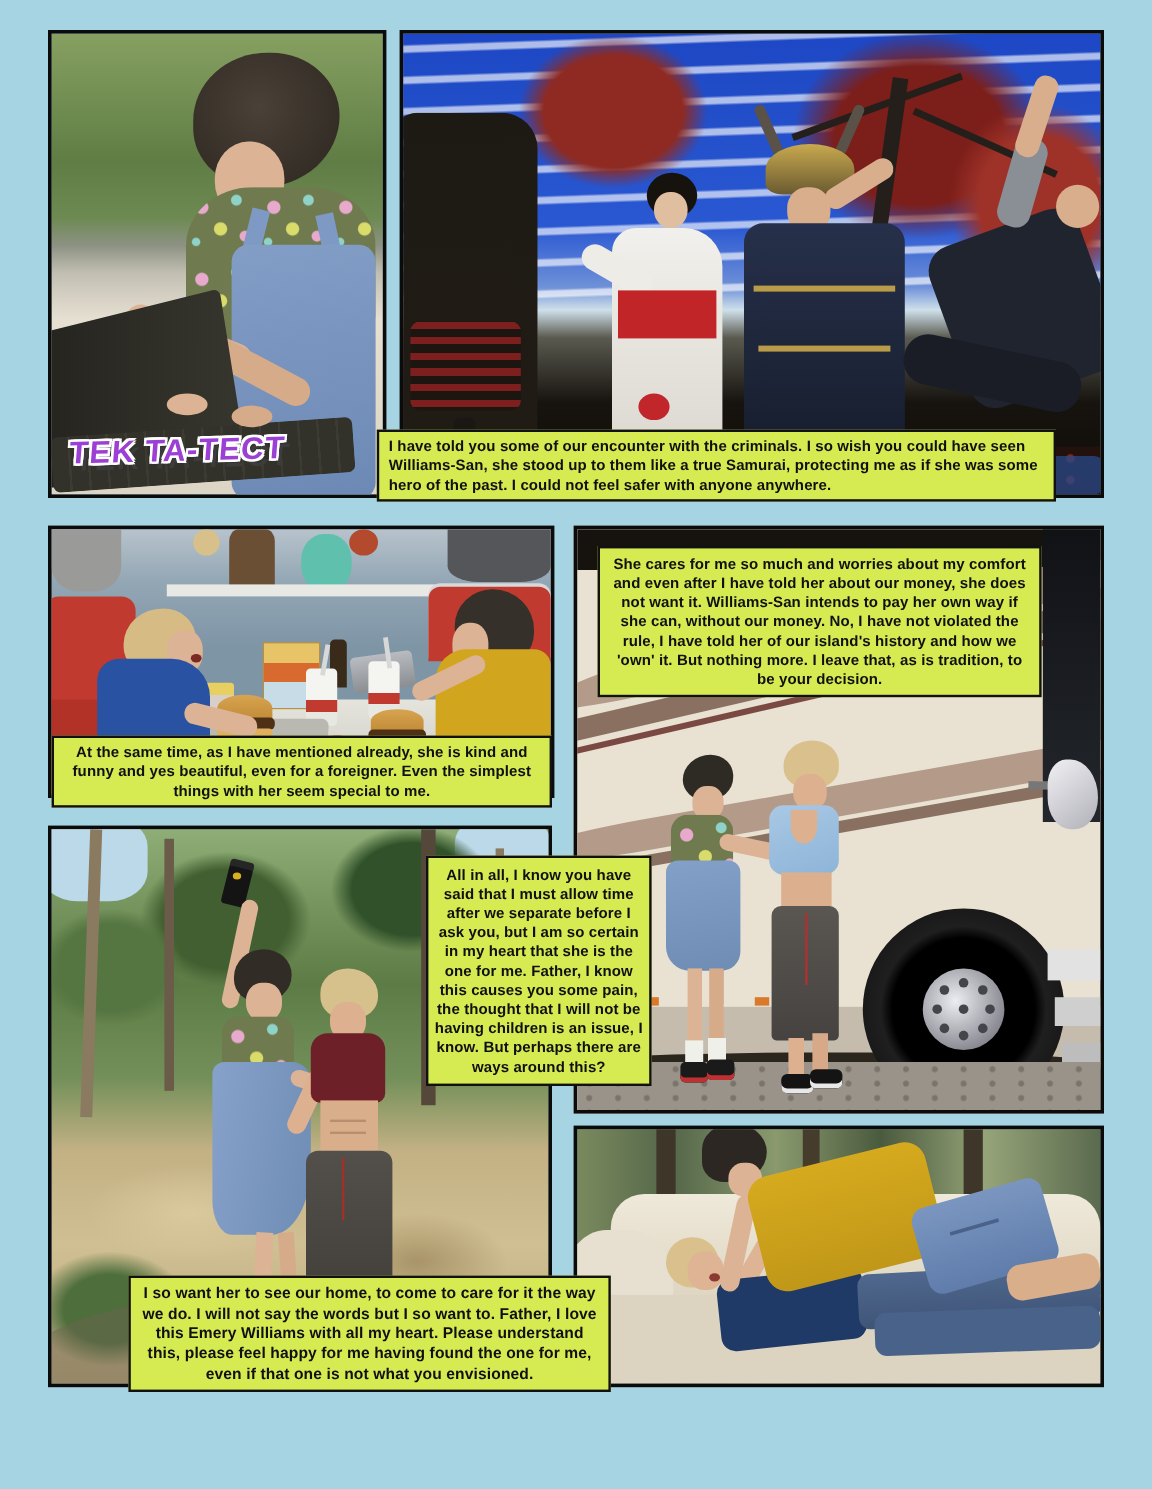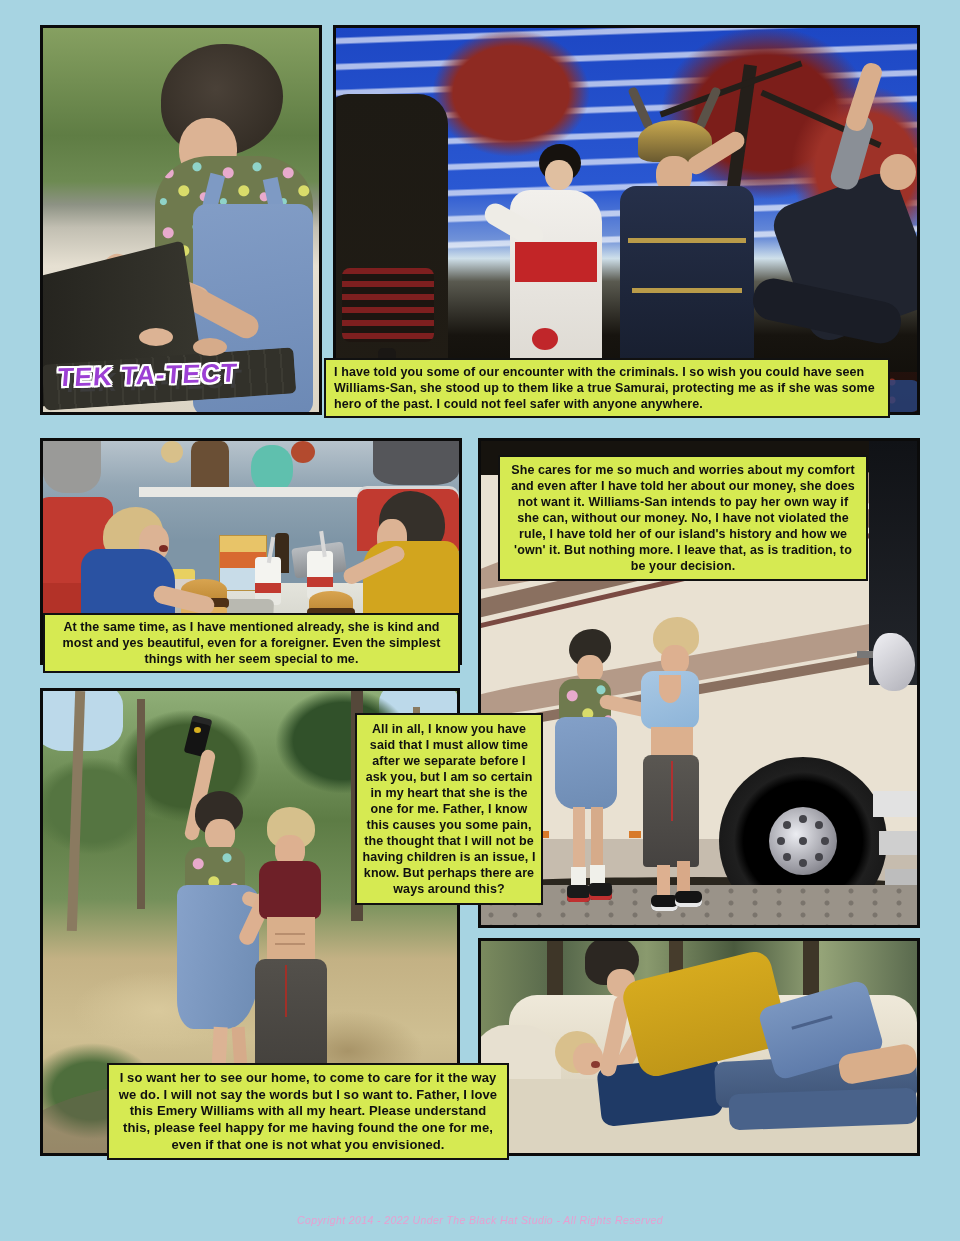--- a/index.html
+++ b/index.html
@@ -225,27 +225,26 @@
     <i class="s" style="left:104px;top:-4px;width:54px;height:48px;background:#2c2722;border-radius:50% 55% 60% 40%"></i>
     <i class="s" style="left:126px;top:28px;width:28px;height:28px;background:#dcb394;border-radius:45%"></i>
     <i class="s" style="left:126px;top:54px;width:16px;height:82px;background:#dcb394;border-radius:8px;transform:rotate(12deg)"></i>
     <i class="s" style="left:148px;top:24px;width:152px;height:98px;background:linear-gradient(#d6aa1e,#c09718);border-radius:18px;transform:rotate(-14deg)"></i>
     <i class="s" style="left:284px;top:52px;width:112px;height:74px;background:linear-gradient(#7a96c0,#5f7cab);border-radius:12px;transform:rotate(-16deg)"></i>
     <i class="s" style="left:310px;top:80px;width:42px;height:3px;background:#4a618a;transform:rotate(-16deg)"></i>
     <i class="s" style="left:358px;top:108px;width:78px;height:30px;background:#d9ae8a;border-radius:12px;transform:rotate(-10deg)"></i>
   </div>
 
 
-  <div class="caption cap-left" style="left:324px;top:358px;width:566px;font-size:12.5px;padding:4px 8px">I have told you some of our encounter with the criminals.  I so wish you could have seen Williams-San, she stood up to them like a true Samurai, protecting me as if she was some hero of the past.  I could not feel safer with anyone anywhere.</div>
+  <div class="caption cap-left" style="left:314px;top:358px;width:566px;font-size:12.5px;padding:4px 8px">I have told you some of our encounter with the criminals.  I so wish you could have seen Williams-San, she stood up to them like a true Samurai, protecting me as if she was some hero of the past.  I could not feel safer with anyone anywhere.</div>
 
   <div class="caption cap-center" style="left:498px;top:455px;width:370px;font-size:12.5px">She cares for me so much and worries about my comfort and even after I have told her about our money, she does not want it.  Williams-San intends to pay her own way if she can, without our money.  No, I have not violated the rule, I have told her of our island's history and how we 'own' it.  But nothing more.  I leave that, as is tradition, to be your decision.</div>
 
-  <div class="caption cap-center" style="left:43px;top:613px;width:417px;font-size:12.5px;padding:4px 8px">At the same time, as I have mentioned already, she is kind and most and yes beautiful, even for a foreigner.  Even the simplest things with her seem special to me.</div>
+  <div class="caption cap-center" style="left:43px;top:613px;width:417px;font-size:12.5px;padding:4px 8px">At the same time, as I have mentioned already, she is kind and funny and yes beautiful, even for a foreigner.  Even the simplest things with her seem special to me.</div>
 
   <div class="caption cap-center" style="left:355px;top:713px;width:188px;min-height:190px;font-size:12.5px;padding:6px 5px">All in all, I know you have said that I must allow time after we separate before I ask you, but I am so certain in my heart that she is the one for me.  Father, I know this causes you some pain, the thought that I will not be having children is an issue, I know.  But perhaps there are ways around this?</div>
 
   <div class="caption cap-center" style="left:107px;top:1063px;width:402px;font-size:13px">I so want her to see our home, to come to care for it the way we do.  I will not say the words but I so want to.  Father, I love this Emery Williams with all my heart.  Please understand this, please feel happy for me having found the one for me, even if that one is not what you envisioned.</div>
 
   <div class="logo" style="left:58px;top:360px">TEK TA-TECT</div>
 
-  <div class="footer">Copyright 2014 - 2022 Under The Black Hat Studio - All Rights Reserved</div>
 
 </div>
 
 </body></html>

